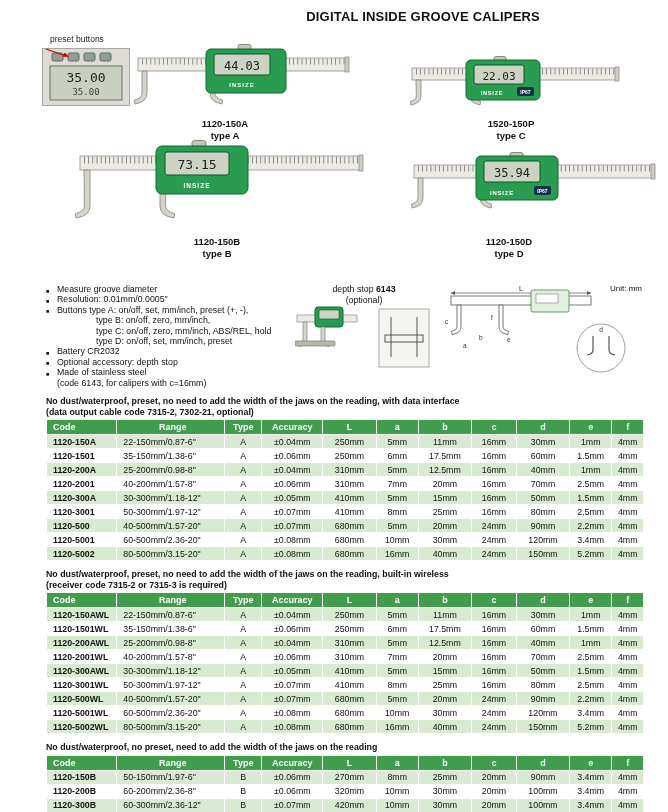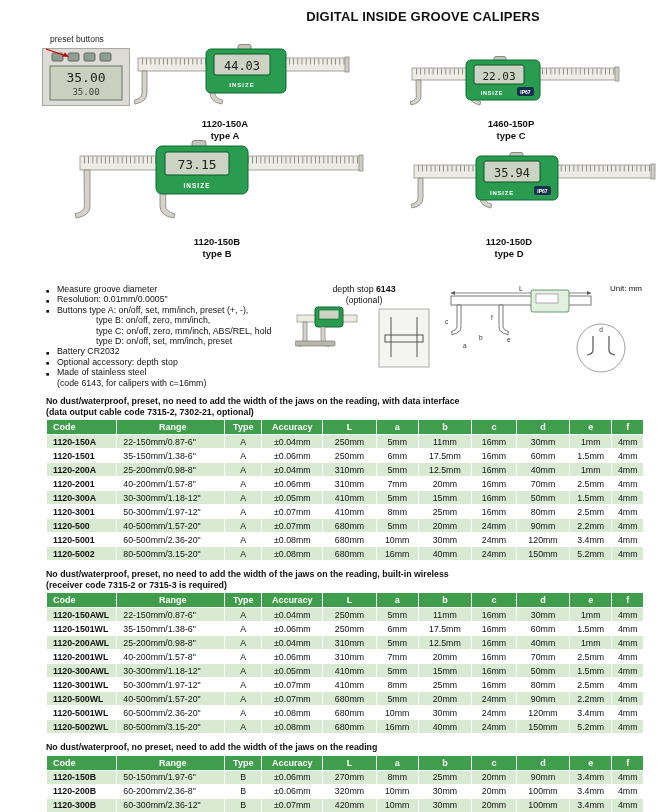--- a/index.html
+++ b/index.html
@@ -111,21 +111,21 @@
       <path d="M85 24 h-5 v16 q0 7 10 9 l0.6 -3.4 q-6.5 -1.8 -5.9 -5.8 z" fill="#d6d3cb" stroke="#83817a" stroke-width="0.8"></path>
       <rect x="104" y="0.5" width="12" height="5" rx="2" fill="#c7c4bc" stroke="#8a8880"></rect>
       <rect x="76" y="4" width="74" height="40" rx="5" fill="#2a9c50" stroke="#0c6a33"></rect>
       <rect x="84" y="9" width="50" height="19" rx="2" fill="#ccd3c3" stroke="#0a5429"></rect>
       <text class="lcd-digits" x="109" y="23.5" font-size="11" text-anchor="middle" fill="#222">22.03</text>
       <text x="102" y="39" font-size="5.5" text-anchor="middle" fill="#ffffff" font-weight="bold" letter-spacing="0.8">INSIZE</text>
       <rect x="127" y="31" width="17" height="9" rx="2" fill="#15314d"></rect>
       <text x="135.5" y="38" font-size="5" text-anchor="middle" fill="#ffffff" font-weight="bold">IP67</text>
     </svg>
     <div class="prod-caption cap-c">
-      <div>1460-150P</div>
+      <div>1520-150P</div>
       <div>type C</div>
     </div>
 
     <svg class="abs svg-b" width="320" height="94" viewBox="0 0 320 94">
       <rect x="34" y="16" width="282" height="14" fill="#edebe3" stroke="#90908a" stroke-width="0.8"></rect>
       <line x1="38" y1="20" x2="314" y2="20" stroke="#777" stroke-width="7" stroke-dasharray="0.8 3.4"></line>
       <rect x="313" y="15" width="4" height="16" fill="#cfccc4" stroke="#90908a" stroke-width="0.8"></rect>
       <path d="M38 30 h6 v36 q0 10 -14 12 l-0.8 -4.2 q9.5 -2.4 9.2 -8 z" fill="#d6d3cb" stroke="#83817a" stroke-width="0.8"></path>
       <path d="M120 30 h-6 v36 q0 10 14 12 l0.8 -4.2 q-9.5 -2.4 -9.2 -8 z" fill="#d6d3cb" stroke="#83817a" stroke-width="0.8"></path>
       <rect x="146" y="0.5" width="14" height="7" rx="2.5" fill="#c7c4bc" stroke="#8a8880"></rect>

